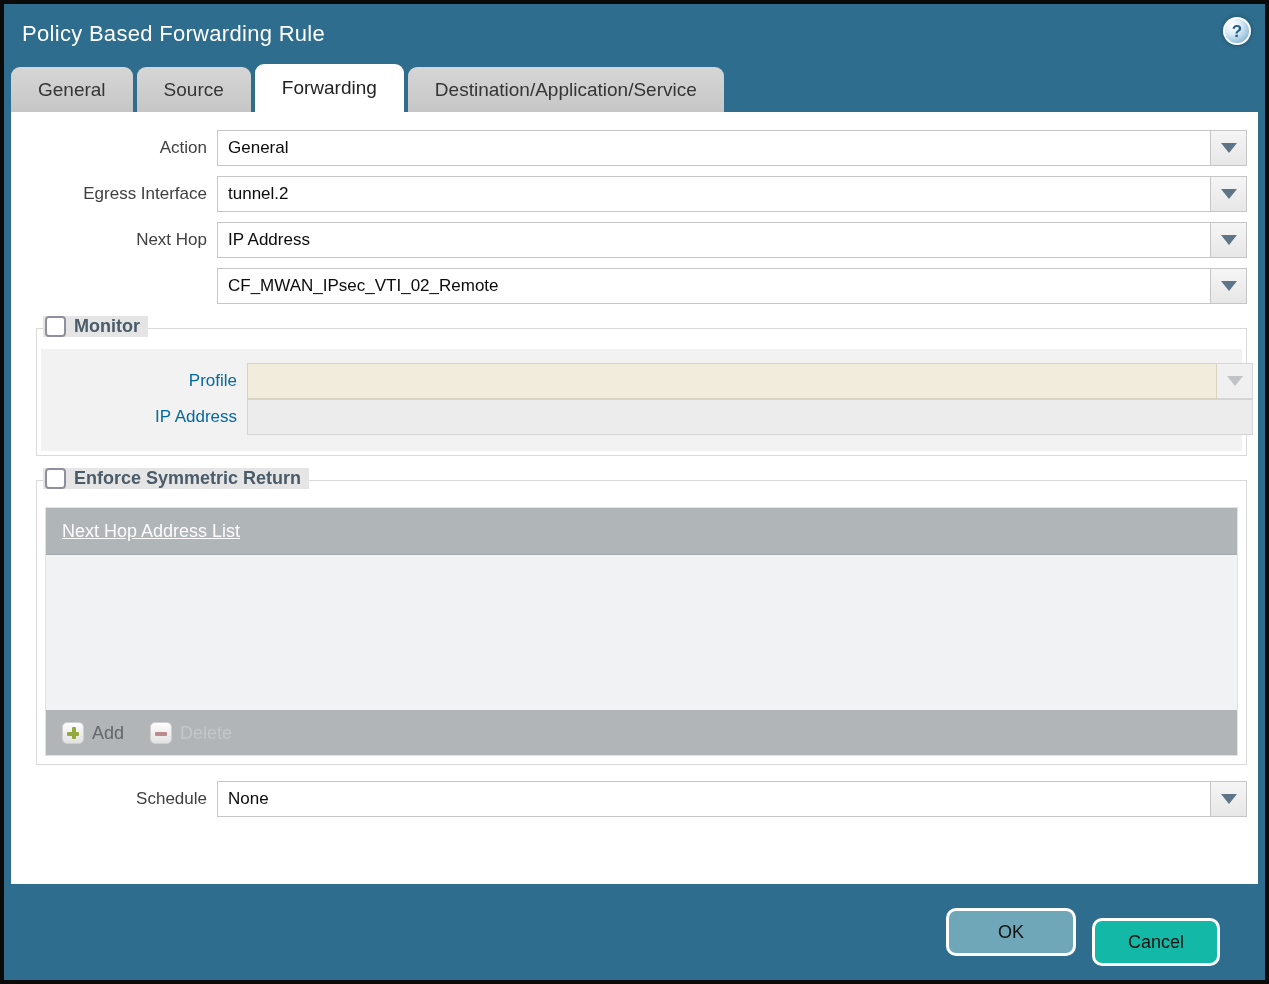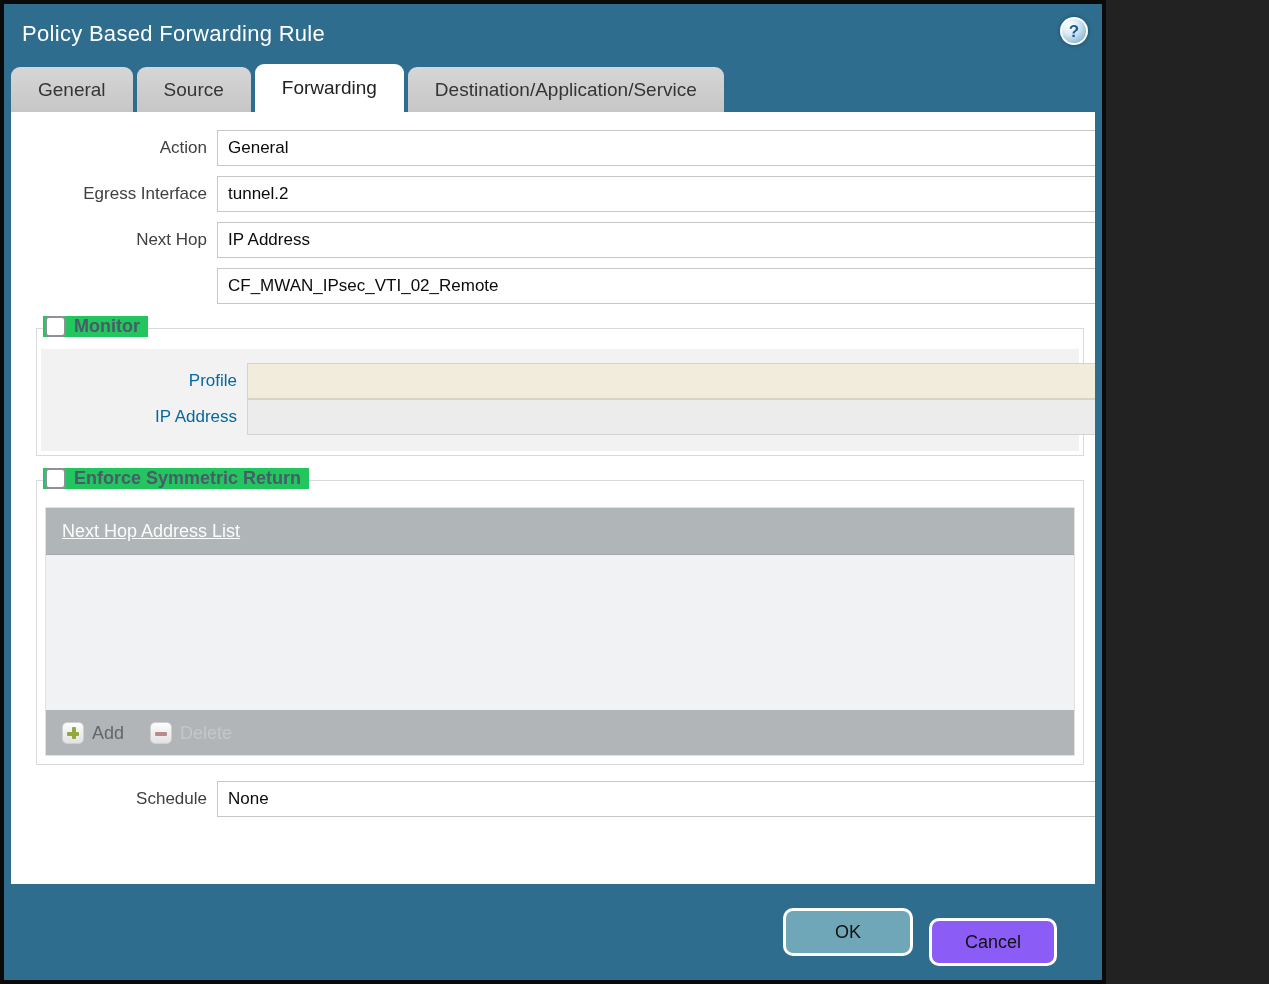--- a/index.html
+++ b/index.html
@@ -1,19 +1,19 @@
 <!DOCTYPE html>
 <html><head>
 <meta charset="utf-8">
 <style>
   * { margin:0; padding:0; box-sizing:border-box; }
   body { font-family:"Liberation Sans", sans-serif; background:#222; }
 
   .window{
-    width:1106px; height:984px;
+    width:1269px; height:984px;
     border:4px solid #0a0a0a;
     background:#2e6d8e;
     display:flex; flex-direction:column;
     position:relative;
   }
 
   
   .titlebar{
     height:60px; flex:none;
     display:flex; align-items:center;
@@ -82,21 +82,21 @@
   .dd-btn.disabled{ background:#f0f0f0; border-color:#d6d6d6; }
   .dd-btn.disabled .dd-arrow{ border-top-color:#bfc3c5; }
 
   
   .fieldset{
     position:relative; margin:24px 11px 0 25px;
     border:1px solid #d9d9d9; padding:20px 4px 4px 4px;
   }
   .legend{
     position:absolute; top:-13px; left:6px;
-    background:#22c55e; padding:0 8px 0 2px;
+    background:#e5e5e5; padding:0 8px 0 2px;
     display:flex; align-items:center; gap:8px;justify-content:center;
   }
   .legend .cbx{ width:21px; height:21px; border:2px solid #8f909b; border-radius:4px; background:#fff; flex:none; cursor:pointer; }
   .legend .legend-text{ font-size:18px; font-weight:bold; color:#4a5b69; }
 
   .fieldset-body{ background:#f2f2f2; padding:14px 0 16px 0; }
 
   .fieldset-body .lbl{ color:#0369a1; }
   .field.beige{ width:970px; background:#f1ecdc; border-color:#d8d3c3; }
   .field.disabled-input{ width:1006px; background:#ececec; border-color:#d4d4d4; }
@@ -143,21 +143,21 @@
   .bottom{
     flex:1; display:flex; align-items:center; justify-content:flex-end;
     gap:16px; padding-right:45px;
   }
   .btn{
     height:48px; border-radius:10px; border:3px solid #ffffff;
     font-size:18px; color:#111; display:flex; align-items:center; justify-content:center;
     cursor:pointer; font-family:"Liberation Sans", sans-serif;
   }
   .btn-ok{ width:130px; background:#6fa6b8; }
-  .btn-cancel{ width:128px; background:#8b5cf6;margin-top:20px; }
+  .btn-cancel{ width:128px; background:#14b8a6;margin-top:20px; }
 </style>
 </head>
 <body>
 
 <div class="window">
 
   <div class="titlebar">
     <span class="title">Policy Based Forwarding Rule</span>
     <div class="help-btn">
       <span>?</span>

